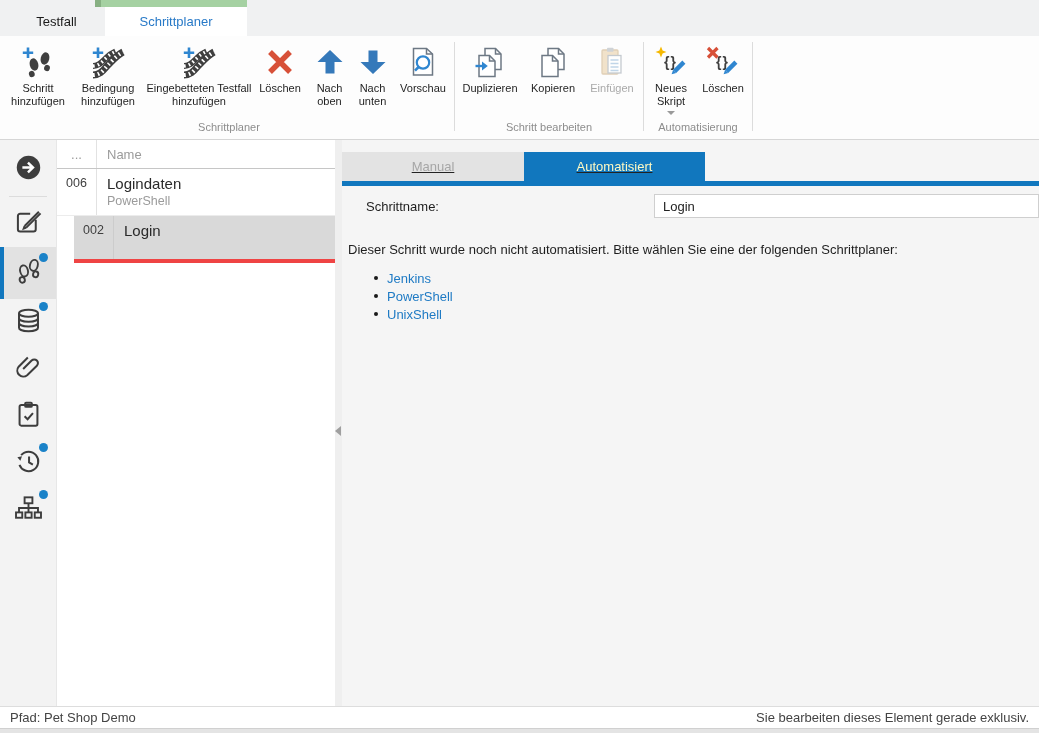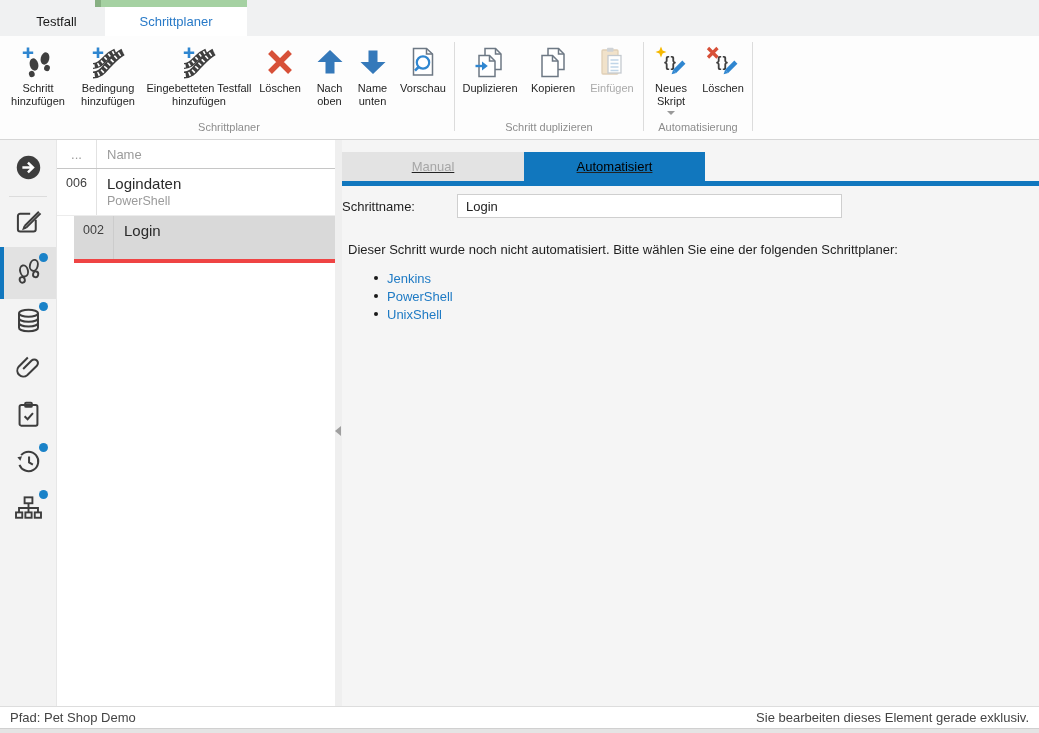--- a/index.html
+++ b/index.html
@@ -53,23 +53,23 @@
   .row-subtitle { font-size:12.5px; color:#9b9b9b; margin-top:2px; }
 
   .gutter { width:7px; background:#efefef; position:relative; }
   .collapse-arrow { position:absolute; top:286px; left:0; width:0; height:0; border-top:5px solid transparent; border-bottom:5px solid transparent; border-right:6px solid #9f9f9f; }
 
   
   .content { flex:1; background:#f5f5f5; display:flex; flex-direction:column; }
   .etabs { display:flex; margin-top:12px;text-decoration:underline; }
   .etab { height:29px; display:flex; align-items:center; justify-content:center; font-size:13px; cursor:default; }
   .etab.manual { width:182px; background:#e3e3e3; color:#a6a6a6; }
-  .etab.auto { width:181px; background:#1177be; color:#000000; }
+  .etab.auto { width:181px; background:#1177be; color:#fef9c3; }
   .etab-underline { height:5px; background:#1177be; }
-  .row-stepname { margin:8px 0 0 0; display:flex; align-items:center; }
+  .row-stepname { margin:8px 0 0 24px; display:flex; align-items:center;justify-content:space-between; }
   .row-stepname label { width:115px; font-size:13px; color:#1e1e1e; }
   .row-stepname input { width:385px; height:24px; border:1px solid #cfcfcf; background:#fff; padding:0 8px; font-size:13px; font-family:"Liberation Sans",sans-serif; color:#222; }
   .msg { margin:24px 0 0 6px; font-size:13px; color:#1e1e1e; }
   .tech-list { margin:12px 0 0 32px; }
   .tech-item { display:flex; align-items:center; height:18px; cursor:default; }
   .tech-bullet { width:4px; height:4px; border-radius:50%; background:#1a1a1a; margin-right:9px; }
   .tech-link { font-size:13px; color:#1e7ac4; cursor:pointer; }
 
   
   .statusbar { position:absolute; left:0; right:0; bottom:5px; height:22px; background:#fff; border-top:1px solid #dddddd; display:flex; align-items:center; justify-content:space-between; padding:0 10px; font-size:13px; color:#444; }
@@ -165,21 +165,21 @@
             </svg>
         </span>
         <span class="rtext">Nach oben</span>
       </div>
       <div class="rbtn" style="width:43px">
         <span class="ricon">
           <svg viewBox="0 0 34 34">
               <path d="M17 29 L4.5 17 H12.5 V5.5 H21.5 V17 H29.5 Z" fill="#3579ba"></path>
             </svg>
         </span>
-        <span class="rtext">Name unten</span>
+        <span class="rtext">Nach unten</span>
       </div>
       <div class="rbtn" style="width:58px">
         <span class="ricon">
           <svg viewBox="0 0 34 34">
             <path d="M7.5 3.5 h13 L26.5 9 v21 h-19 z" fill="#fff" stroke="#6d7884" stroke-width="1.5"></path>
             <path d="M20.5 3.5 V9 H26.5" fill="none" stroke="#6d7884" stroke-width="1.5"></path>
             <circle cx="17" cy="17.5" r="6.2" fill="none" stroke="#2f86d0" stroke-width="2.2"></circle>
             <path d="M12.6 22 L9 25.6" stroke="#2f86d0" stroke-width="2.6"></path>
           </svg>
         </span>
@@ -216,21 +216,21 @@
           <svg viewBox="0 0 34 34" opacity="0.55">
             <rect x="7" y="5" width="16" height="24" rx="1" fill="#e8cda2" stroke="#c9ab7d" stroke-width="1.3"></rect>
             <rect x="12" y="2.8" width="6.5" height="4" rx="0.8" fill="#aab1b8"></rect>
             <rect x="13" y="10.5" width="13" height="17.5" fill="#fff" stroke="#97a1ab" stroke-width="1.3"></rect>
             <path d="M15.5 15 h8 M15.5 18.5 h8 M15.5 22 h8 M15.5 25.5 h8" stroke="#8fb6d8" stroke-width="1.4"></path>
           </svg>
         </span>
         <span class="rtext">Einfügen</span>
       </div>
     </div>
-    <div class="rgroup-label">Schritt duplizieren</div>
+    <div class="rgroup-label">Schritt bearbeiten</div>
   </div>
 
   <div class="rsep"></div>
 
   <div class="rgroup">
     <div class="rbuttons">
       <div class="rbtn" style="width:50px">
         <span class="ricon">
           <svg viewBox="0 0 34 34">
             <path d="M7 1.5 L8.6 5.4 L12.5 7 L8.6 8.6 L7 12.5 L5.4 8.6 L1.5 7 L5.4 5.4 Z" fill="#f5b800"></path>

